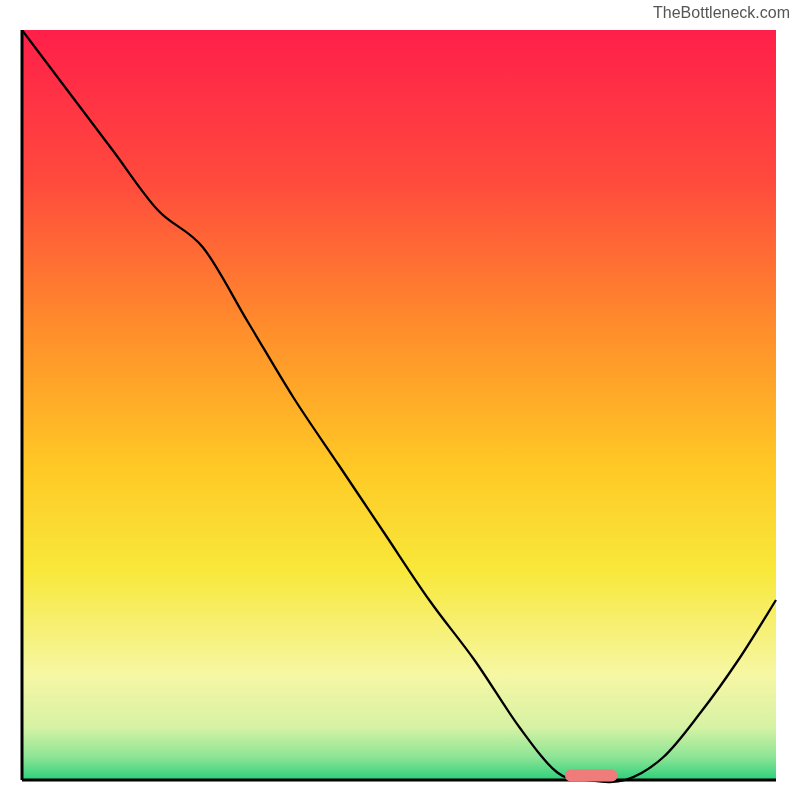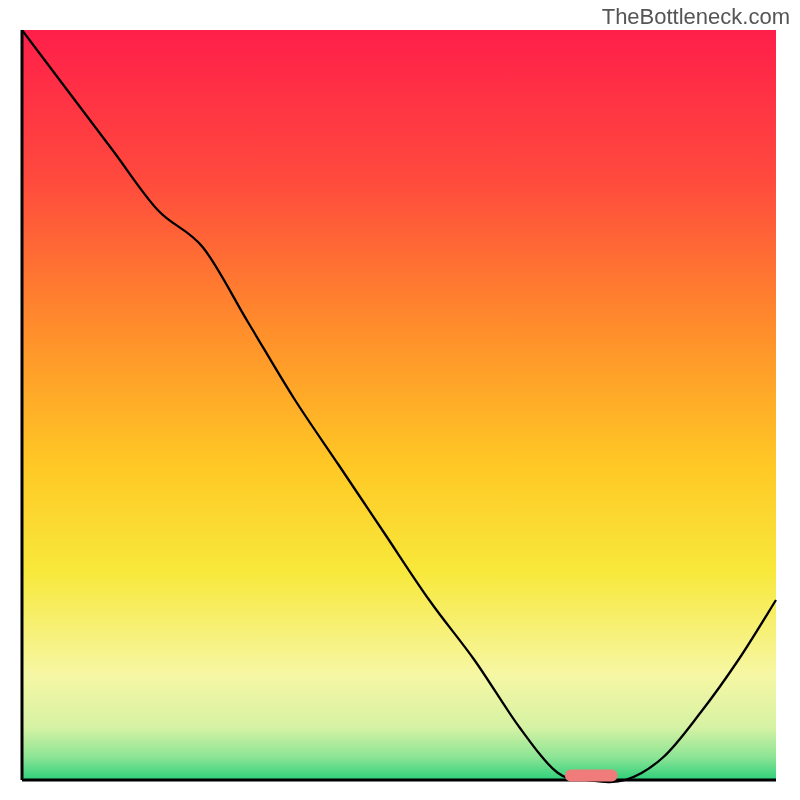--- a/index.html
+++ b/index.html
@@ -9,21 +9,21 @@
     height: 800px;
     background: #ffffff;
     font-family: Arial, Helvetica, sans-serif;
     position: relative;
   }
   .watermark {
     position: absolute;
     top: 4px;
     right: 10px;
     color: #555555;
-    font-size: 22px;
+    font-size: 16px;
     font-weight: 500;
   }
   .chart-wrap {
     position: absolute;
     left: 14px;
     top: 30px;
     width: 770px;
     height: 758px;
   }
   svg {

